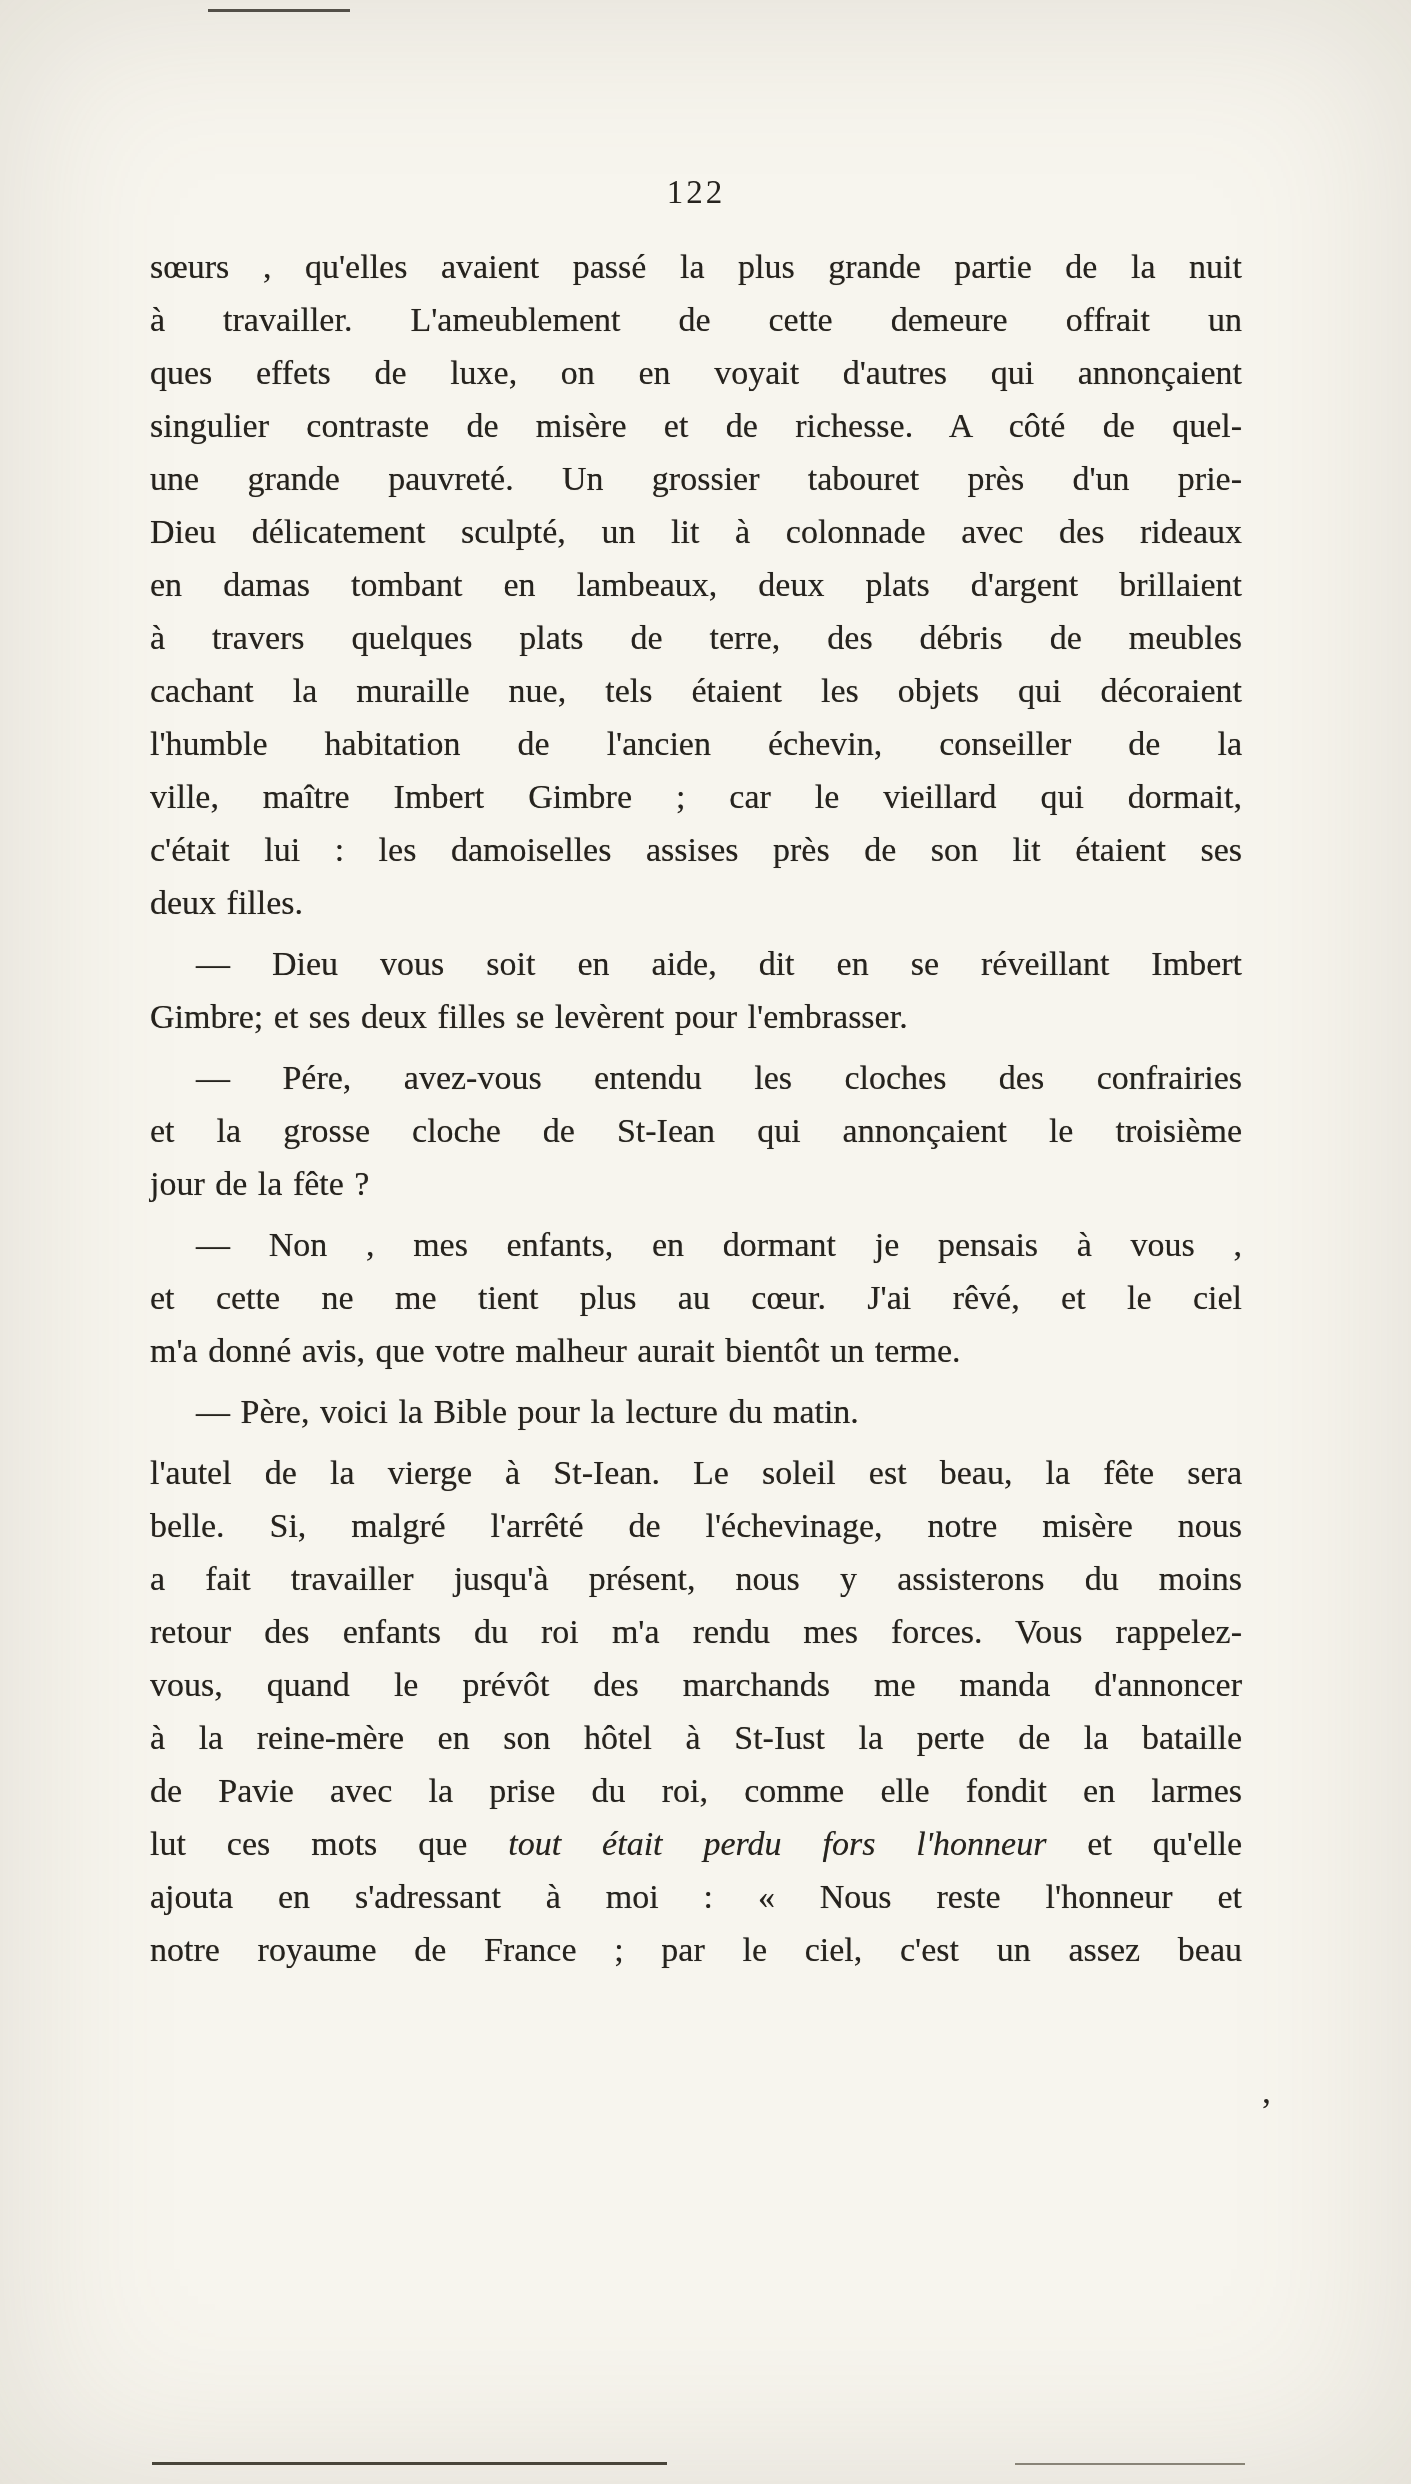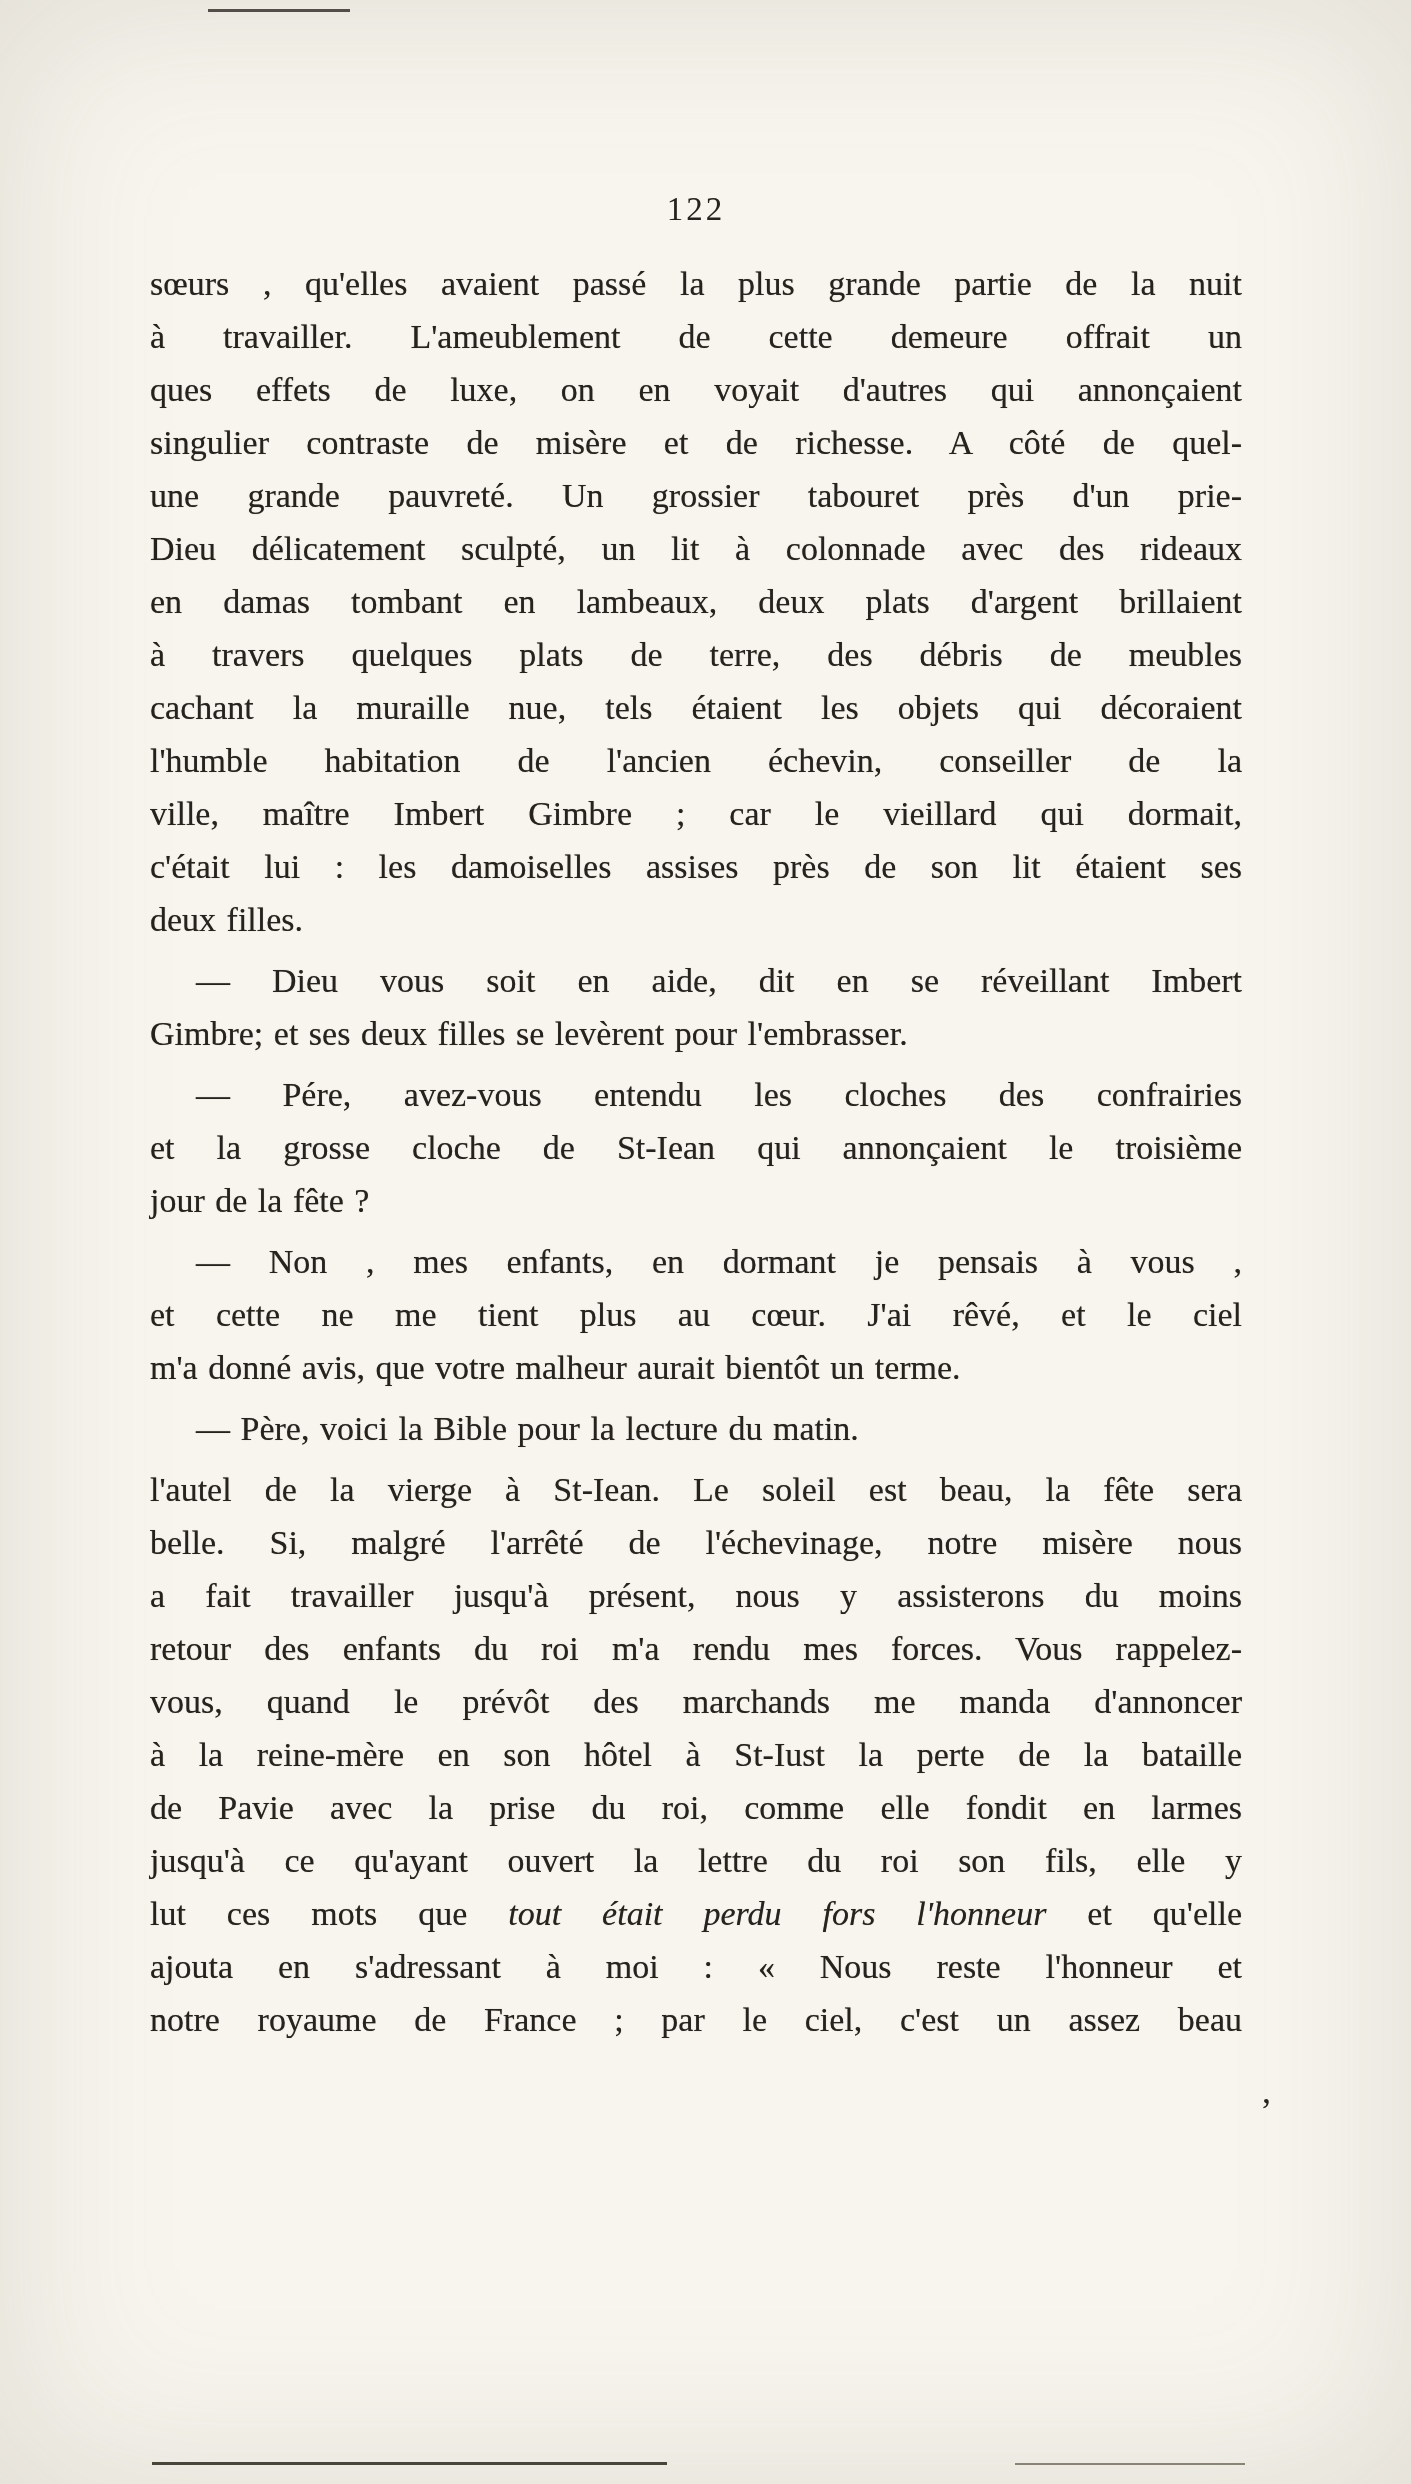--- a/index.html
+++ b/index.html
@@ -16,21 +16,21 @@
   body::after { 
     content: "";
     position: absolute;
     inset: 0;
     pointer-events: none;
     box-shadow: inset 0 0 180px rgba(120,110,90,0.18);
   }
   .content {
     position: absolute;
     left: 142px;
-    top: 17px;
+    top: 0;
     width: 1108px;
   }
   .page-number {
     margin-top: 172px;
     text-align: center;
     font-size: 33px;
     line-height: 40px;
     letter-spacing: 3px;
   }
   .text-block {
@@ -117,21 +117,20 @@
         <div class="line indent no-just"><span>— Père, voici la Bible  pour  la  lecture  du  matin.</span></div>
       </div>
       <div class="paragraph">
         <div class="line"><span>l'autel de la vierge à St-Iean.  Le soleil est beau, la fête sera</span></div>
         <div class="line"><span>belle. Si,  malgré  l'arrêté  de  l'échevinage,  notre misère nous</span></div>
         <div class="line"><span>a fait travailler jusqu'à présent,  nous y assisterons du moins</span></div>
         <div class="line"><span>retour des enfants du roi m'a rendu mes forces. Vous rappelez-</span></div>
         <div class="line"><span>vous,  quand  le  prévôt  des  marchands  me  manda  d'annoncer</span></div>
         <div class="line"><span>à  la reine-mère  en  son  hôtel  à  St-Iust la perte  de  la  bataille</span></div>
         <div class="line"><span>de Pavie  avec  la  prise  du roi,  comme  elle  fondit  en  larmes</span></div>
-        <div class="line"><span>jusqu'à  ce  qu'ayant  ouvert  la  lettre  du  roi  son  fils,  elle  y</span></div>
         <div class="line"><span>lut  ces  mots  que  </span><span class="italic">tout  était  perdu  fors  l'honneur</span><span>  et  qu'elle</span></div>
         <div class="line"><span>ajouta  en  s'adressant  à  moi  :  «  Nous  reste  l'honneur  et</span></div>
         <div class="line"><span>notre  royaume  de  France ;  par  le  ciel, c'est  un  assez  beau</span></div>
       </div>
     </div>
 </div>
 
 <span class="stray-comma">,</span>
 
 <div class="artifact artifact-bottom-main"></div>

